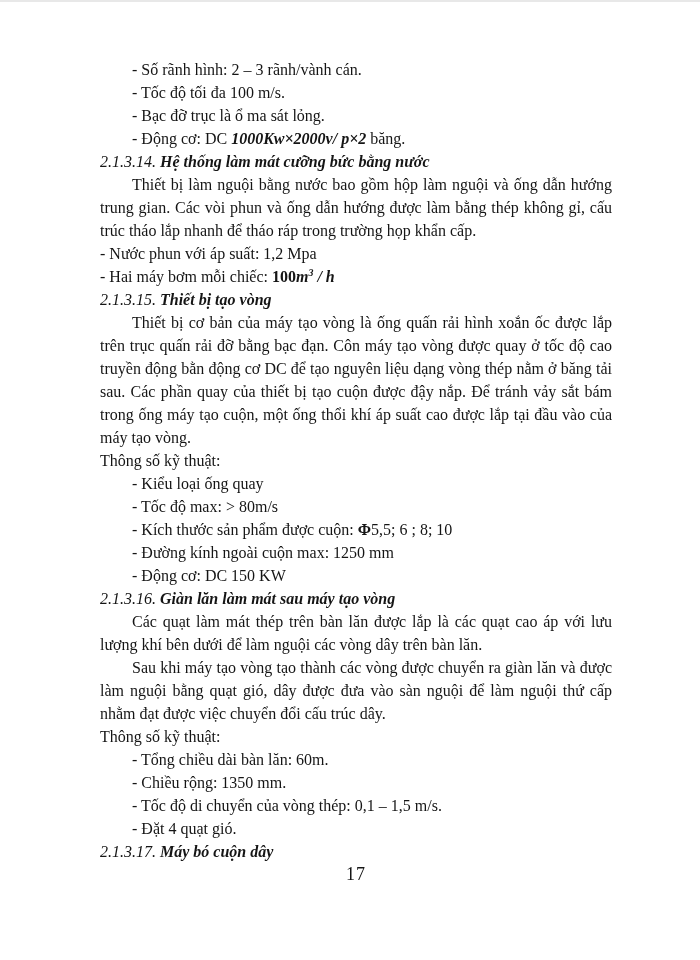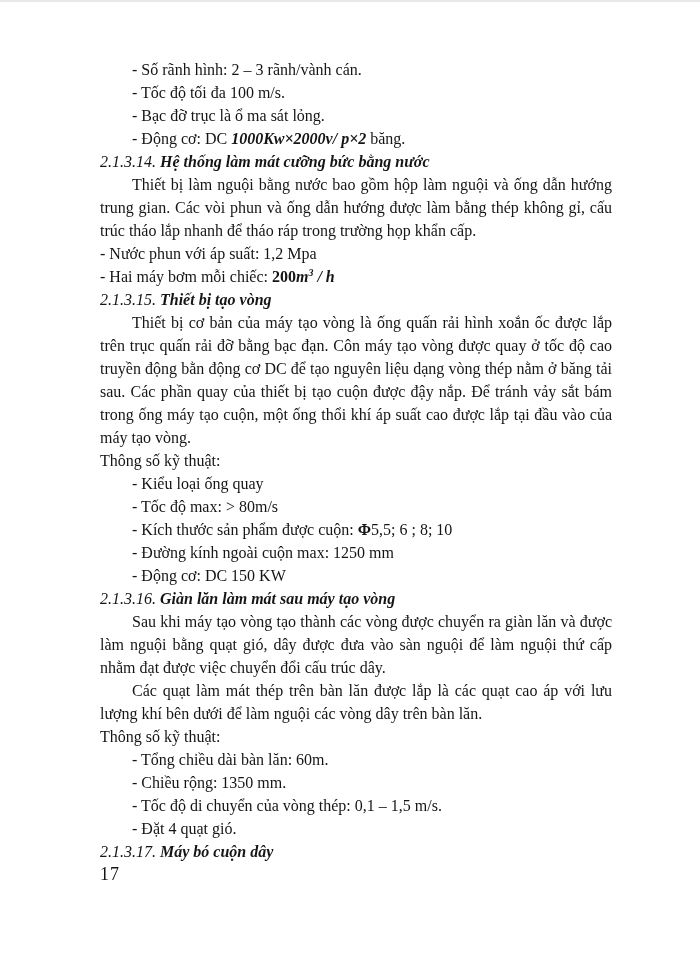--- a/index.html
+++ b/index.html
@@ -19,52 +19,53 @@
   .page p { margin: 0; }
   .ind { padding-left: 32px; }            
   .para { text-align: justify; text-indent: 32px; }
   .heading { font-style: italic; }
   .heading .h-num { font-weight: normal; }
   .heading .h-title { font-weight: bold; }
   .bold { font-weight: bold; }
   .bold-italic { font-weight: bold; font-style: italic; }
   sup { font-size: 0.62em; line-height: 0; }
   .page-number {
+    text-align: center;
     margin-top: 3px;
     font-size: 18px;
     letter-spacing: 1px;
   }
 </style>
 </head>
 <body>
 
 <div class="page">
 
   <p class="ind">- Số rãnh hình: 2 – 3 rãnh/vành  cán.</p>
   <p class="ind">- Tốc độ tối đa 100 m/s.</p>
   <p class="ind">- Bạc đỡ trục là ổ ma sát lỏng.</p>
   <p class="ind"><span>- Động cơ: DC  </span><span class="bold-italic">1000Kw×2000v/ p×2</span><span> băng.</span></p>
 
   <p class="heading"><span class="h-num">2.1.3.14. </span><span class="h-title">Hệ thống làm mát cưỡng bức bằng nước</span></p>
   <p class="para">Thiết bị làm nguội bằng nước bao gồm hộp làm nguội và ống dẫn hướng trung gian. Các vòi phun và ống dẫn hướng được làm bằng thép không gỉ, cấu trúc tháo lắp nhanh để tháo ráp trong trường họp khẩn cấp.</p>
   <p>- Nước phun với áp suất: 1,2 Mpa</p>
-  <p><span>- Hai máy bơm mỗi chiếc: </span><span class="bold">200</span><span class="bold-italic">m</span><sup class="bold-italic">3</sup><span class="bold-italic"> / h</span></p>
+  <p><span>- Hai máy bơm mỗi chiếc: </span><span class="bold">100</span><span class="bold-italic">m</span><sup class="bold-italic">3</sup><span class="bold-italic"> / h</span></p>
 
   <p class="heading"><span class="h-num">2.1.3.15. </span><span class="h-title">Thiết bị tạo vòng</span></p>
   <p class="para">Thiết bị cơ bản của máy tạo vòng là ống quấn rải hình xoắn ốc được lắp trên trục quấn rải đỡ bằng bạc đạn. Côn máy tạo vòng được quay ở tốc độ cao truyền động bằn động cơ DC để tạo nguyên liệu dạng vòng thép nằm ở băng tải sau. Các phần quay của thiết bị tạo cuộn được đậy nắp. Để tránh vảy sắt bám trong ống máy tạo cuộn, một ống thổi khí áp suất cao được lắp tại đầu vào  của máy tạo vòng.</p>
   <p>Thông  số kỹ thuật:</p>
   <p class="ind">- Kiểu loại ống quay</p>
   <p class="ind">- Tốc độ max:  &gt; 80m/s</p>
   <p class="ind"><span>- Kích thước sản phẩm được cuộn: </span><span class="bold">Φ</span><span>5,5; 6 ; 8; 10</span></p>
   <p class="ind">- Đường kính ngoài cuộn max: 1250 mm</p>
   <p class="ind">- Động cơ: DC  150 KW</p>
 
   <p class="heading"><span class="h-num">2.1.3.16. </span><span class="h-title">Giàn lăn làm mát sau máy tạo vòng</span></p>
+  <p class="para">Các quạt làm mát thép trên bàn lăn được lắp là các quạt cao áp với lưu lượng khí bên dưới để làm nguội các vòng dây trên bàn lăn.</p>
   <p class="para">Sau khi máy tạo vòng tạo thành các vòng được chuyển ra giàn lăn và được làm nguội bằng quạt gió, dây được đưa vào sàn nguội để làm nguội thứ cấp nhằm đạt được việc chuyển đổi cấu trúc dây.</p>
-  <p class="para">Các quạt làm mát thép trên bàn lăn được lắp là các quạt cao áp với lưu lượng khí bên dưới để làm nguội các vòng dây trên bàn lăn.</p>
   <p>Thông  số kỹ thuật:</p>
   <p class="ind">- Tổng chiều dài bàn lăn: 60m.</p>
   <p class="ind">- Chiều rộng: 1350 mm.</p>
   <p class="ind">- Tốc độ di chuyển của vòng thép: 0,1 – 1,5 m/s.</p>
   <p class="ind">-  Đặt 4 quạt gió.</p>
 
   <p class="heading"><span class="h-num">2.1.3.17. </span><span class="h-title">Máy bó cuộn dây</span></p>
 
   <p class="page-number">17</p>
 </div>

